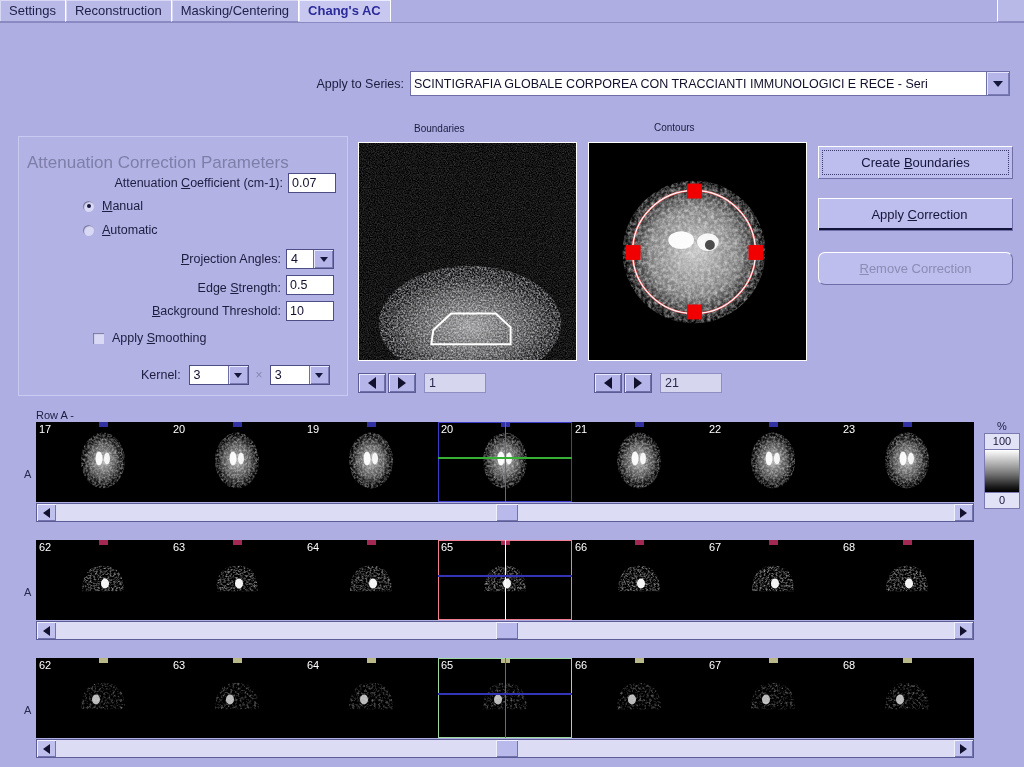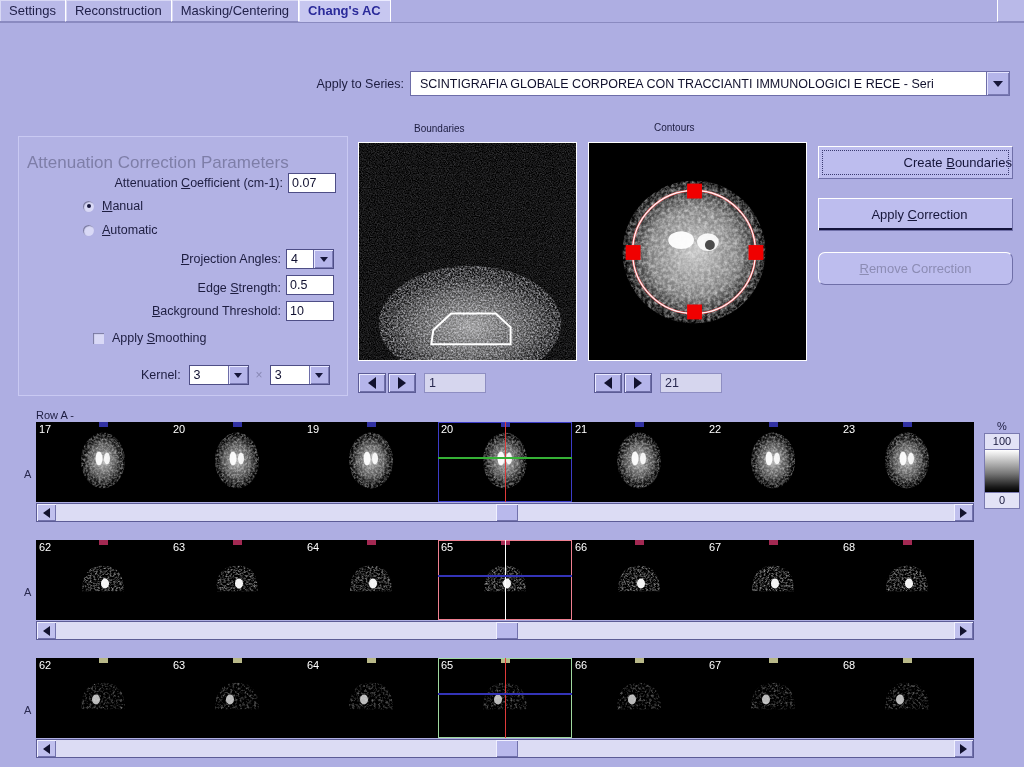--- a/index.html
+++ b/index.html
@@ -31,21 +31,21 @@
   .tabspace{position:absolute;right:0;top:0;height:21px;width:26px;background:#b9b9e8;
     border-left:1px solid #ffffff;border-bottom:1px solid #8a8ac0;}
 
   
   .toppane{position:absolute;left:0;top:24px;width:1024px;height:375px;background:#aeaee2;}
 
   .series-row{position:absolute;left:0;top:47px;width:1010px;display:flex;align-items:center;justify-content:flex-end;}
   .series-label{font-size:12.5px;color:#1d1d40;margin-right:6px;}
   .combo{
     position:relative;width:600px;height:25px;background:#ffffff;
-    border:1px solid #6d6da8;box-sizing:border-box;display:flex;align-items:center;padding-left:6px;
+    border:1px solid #6d6da8;box-sizing:border-box;display:flex;align-items:center;
   }
   .combo .val{
     flex:1;padding:0 3px;font-size:12.5px;color:#10102c;white-space:nowrap;overflow:hidden;
   }
   .combo .arrowbtn{
     width:22px;height:23px;background:#b5b5ea;border-left:1px solid #6d6da8;
     box-shadow:inset 1px 1px 0 #e4e4ff,inset -1px -1px 0 #7b7bb4;
     display:flex;align-items:center;justify-content:center;flex:none;
   }
   .caret{width:0;height:0;border-left:5px solid transparent;border-right:5px solid transparent;border-top:6px solid #16163a;}
@@ -314,21 +314,21 @@
     <div class="navrow" style="left:594px;top:349px;">
       <div class="navbtn">
           <span class="tri-l"></span>
         </div>
       <div class="navbtn">
           <span class="tri-r"></span>
         </div>
       <div class="navnum">21</div>
     </div>
 
-    <div class="btn" style="left:818px;top:122px;justify-content:flex-end;">
+    <div class="btn" style="left:818px;top:122px;">
       <span class="inner"></span>
       <span><span>Create </span><u>B</u><span>oundaries</span></span>
     </div>
     <div class="btn underlined" style="left:818px;top:174px;padding-left:8px;">
       <span><span>Apply </span><u>C</u><span>orrection</span></span>
     </div>
     <div class="btn disabled" style="left:818px;top:228px;">
       <span><span></span><u>R</u><span>emove Correction</span></span>
     </div>
   </div>

